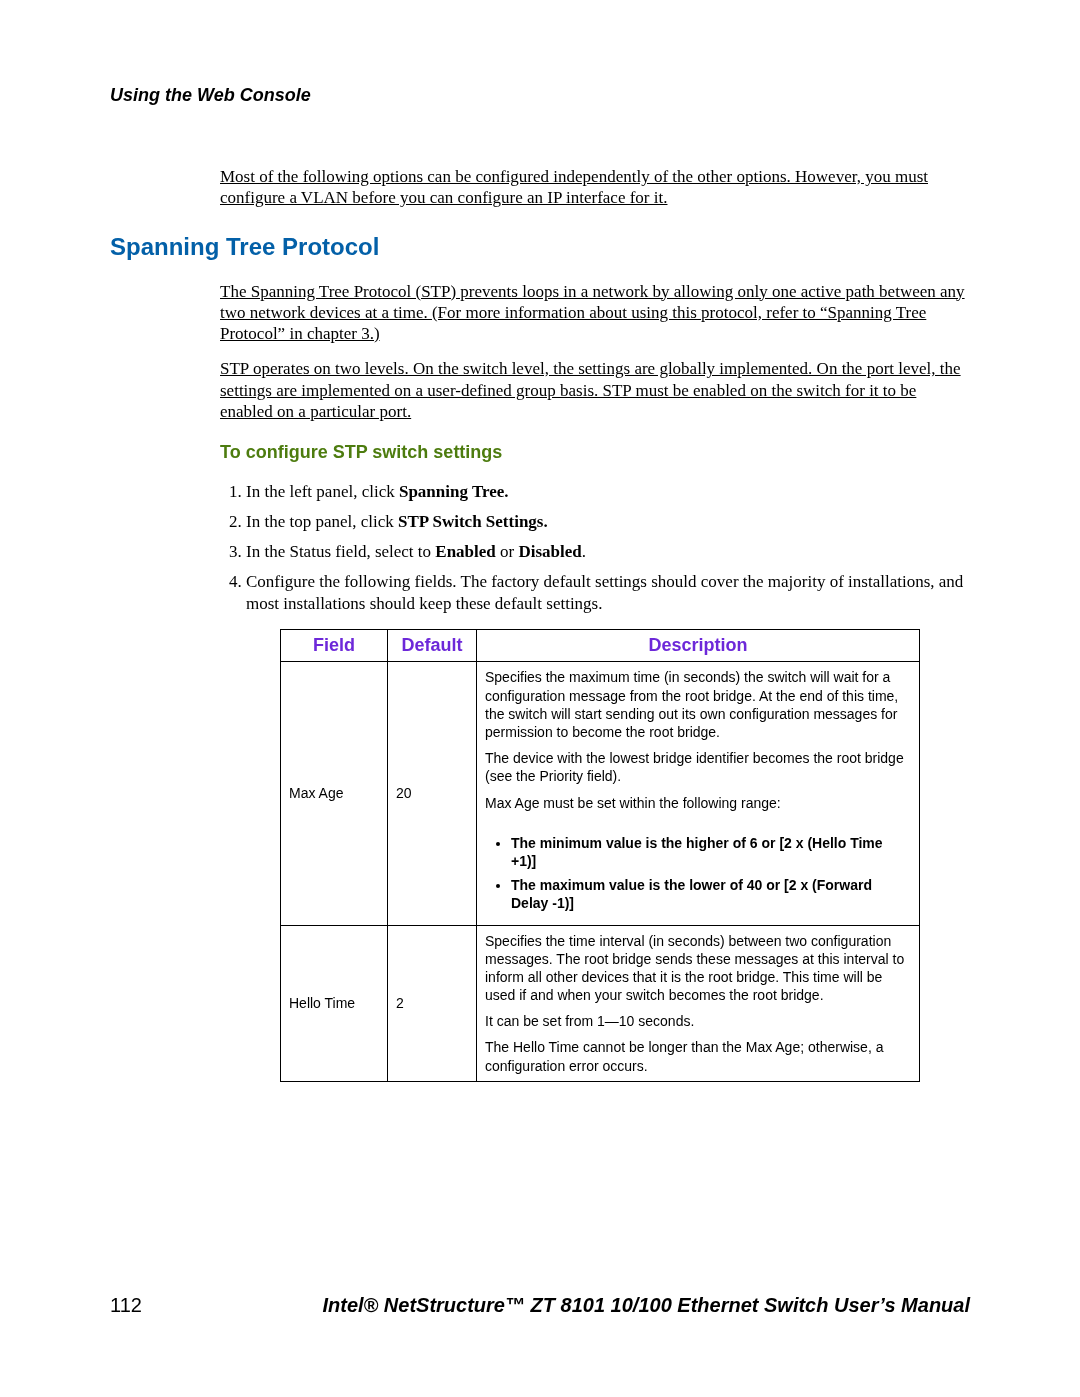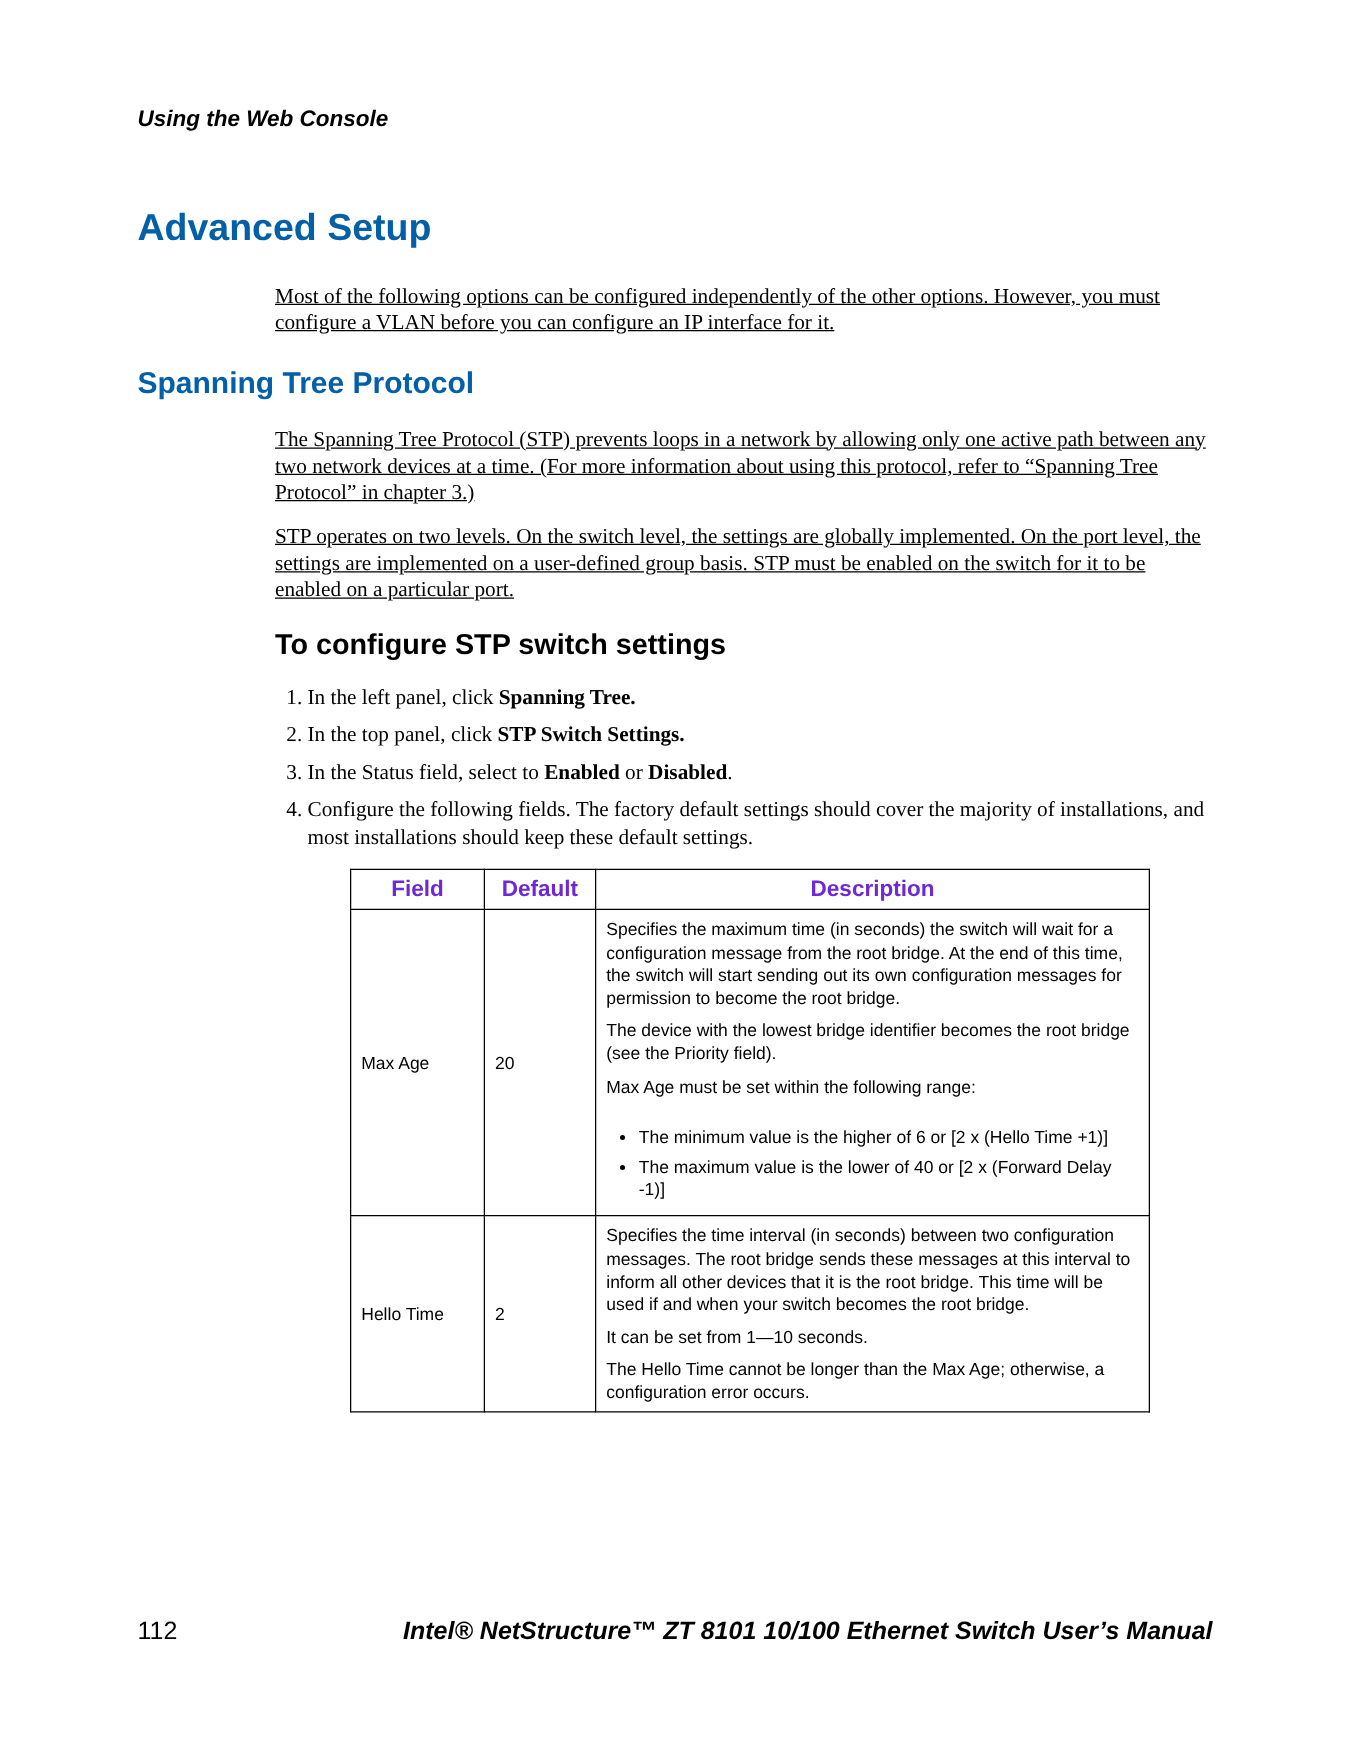--- a/index.html
+++ b/index.html
@@ -34,22 +34,22 @@
   h2.subsection-title {
     font-family: Arial, Helvetica, sans-serif;
     font-weight: bold;
     font-size: 24px;
     color: #0360a8;
     margin: 24px 0 20px 0;
   }
   h3.subsub-title {
     font-family: Arial, Helvetica, sans-serif;
     font-weight: bold;
-    font-size: 23px;
-    color: #000000;
+    font-size: 18px;
+    color: #4d7c0f;
     margin: 20px 0 18px 0;
   }
   .body-block {
     margin-left: 110px;
   }
   p.body {
     margin: 0 0 14px 0;
     line-height: 1.25;
     text-decoration: underline;
   }
@@ -88,20 +88,21 @@
     vertical-align: top;
   }
   table.fields td.field-col { width: 90px; }
   table.fields td.default-col { width: 72px; }
   .desc p { margin: 0 0 8px 0; }
   .desc p:last-child { margin-bottom: 0; }
   .desc ul {
     margin: 22px 0 0 0;
     padding-left: 26px;
     list-style-type: disc;
+    font-weight: bold;
   }
   .desc ul li { margin-bottom: 6px; }
   .footer {
     position: absolute;
     bottom: 80px;
     left: 110px;
     right: 110px;
     display: flex;
     justify-content: space-between;
     font-family: Arial, Helvetica, sans-serif;
@@ -113,21 +114,20 @@
     text-align: center;
   }
 </style>
 </head>
 <body>
 
 <div class="page">
 
   <div class="chapter-header">Using the Web Console</div>
 
-  <h1 class="section-title">Advanced Setup</h1>
 
   <div class="body-block">
     <p class="body">Most of the following options can be configured independently of the other options. However, you must configure a VLAN before you can configure an IP interface for it.</p>
   </div>
 
   <h2 class="subsection-title">Spanning Tree Protocol</h2>
 
   <div class="body-block">
     <p class="body">The Spanning Tree Protocol (STP) prevents loops in a network by allowing only one active path between any two network devices at a time. (For more information about using this protocol, refer to “Spanning Tree Protocol” in chapter 3.)</p>
     <p class="body">STP operates on two levels. On the switch level, the settings are globally implemented. On the port level, the settings are implemented on a user-defined group basis. STP must be enabled on the switch for it to be enabled on a particular port.</p>

